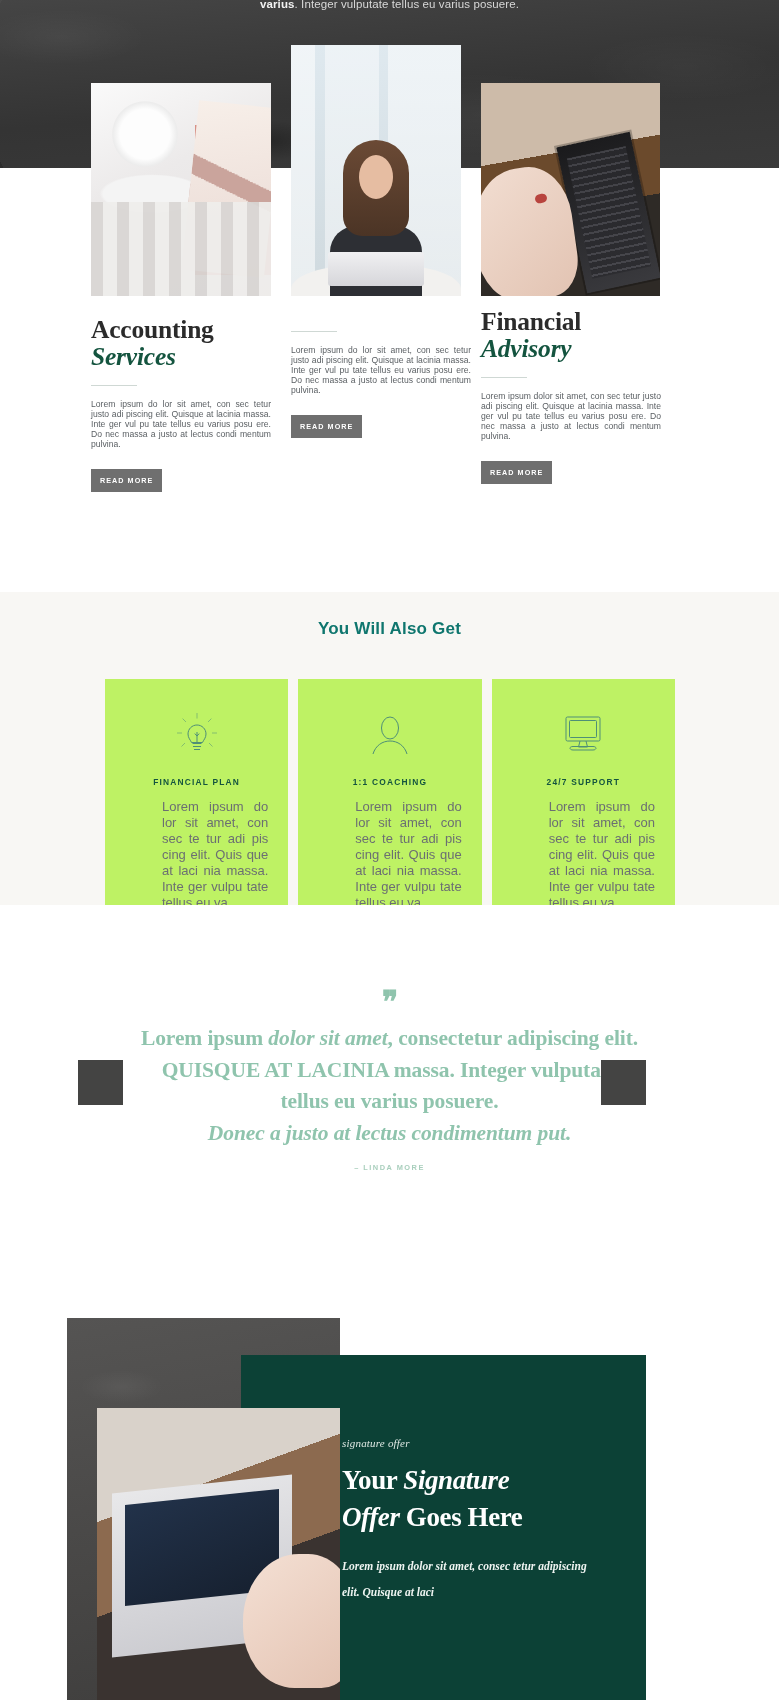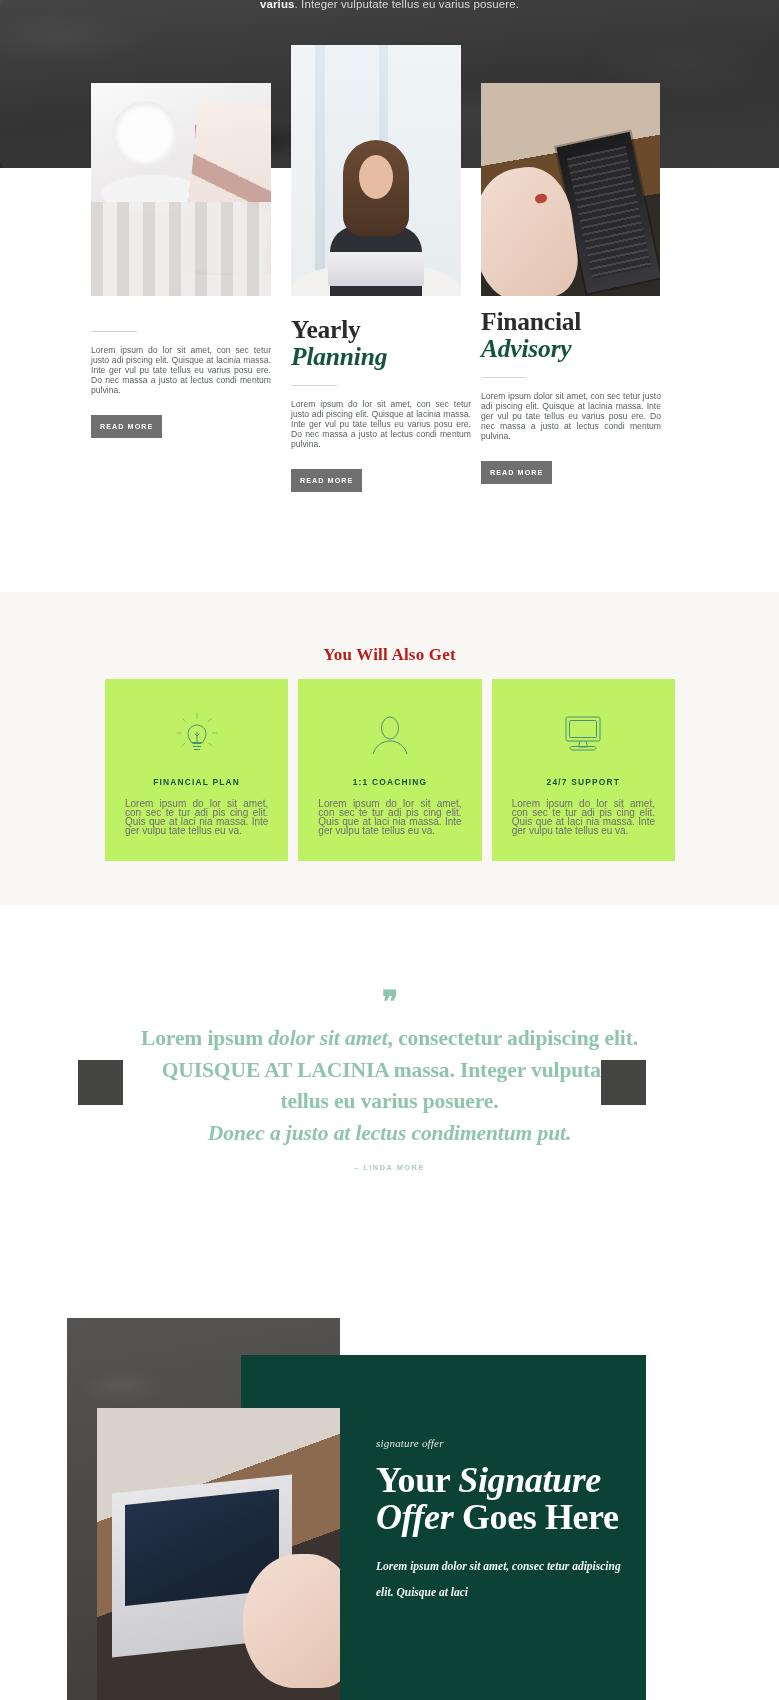--- a/index.html
+++ b/index.html
@@ -150,39 +150,39 @@
     font-size:7.2px; letter-spacing:1.05px; font-weight:700;
     padding:7px 9px; cursor:pointer;
   }
 
   
   .also{
     position:absolute; left:0; top:592px; width:779px; height:313px;
     background:#f8f7f4;
   }
   .also h2{
-    text-align:center; margin-top:53px;
-    font-family:Liberation Serif, serif; font-weight:700;
-    font-size:17px; color:#b91c1c; letter-spacing:.2px;
+    text-align:center; margin-top:27px;
+    font-family:Liberation Sans, sans-serif; font-weight:700;
+    font-size:17px; color:#0f766e; letter-spacing:.2px;
   }
   .also-cards{
     position:absolute; left:105px; top:87px; width:570px;
     display:flex; gap:10px;
   }
   .fcard{
     width:150px; background:#bef264; padding:30px 20px 26px;
     text-align:center; flex:1 1 0;
   }
   .fcard .ico{ height:52px; display:flex; align-items:center; justify-content:center; }
   .fcard h4{
     font-size:8.4px; letter-spacing:1.2px; color:#14543f; font-weight:700;
     margin:16px 0 12px;
   }
   .fcard p{
-    font-size:10px; line-height:9px; color:#6b6f72; text-align:justify;
+    font-size:13px; line-height:16px; color:#6b6f72; text-align:justify;margin-left:37px;
   }
 
   
   .testi{ position:absolute; left:0; top:905px; width:779px; height:325px; background:#fff; }
   .qmark{
     position:absolute; left:0; top:82px; width:779px; text-align:center;
     font-family:"Liberation Serif", serif; font-size:30px; color:#8fc4ad;
     font-weight:700; letter-spacing:-1px; line-height:1;
   }
   .quote{
@@ -226,29 +226,29 @@
   }
   .sig-photo .lap:after{
     content:""; position:absolute; inset:8% 7% 30% 7%;
     background:linear-gradient(160deg,#22324a,#16202f);
   }
   .sig-photo .hnd{
     position:absolute; right:-6%; bottom:4%; width:46%; height:46%;
     background:linear-gradient(140deg,#f4e0d4,#e3c2b1);
     border-radius:50% 42% 30% 46%;
   }
-  .sig-body{ position:absolute; left:376px; top:1437px; width:262px; }
+  .sig-body{ position:absolute; left:342px; top:1437px; width:262px; }
   .sig-kicker{
     font-family:"Liberation Serif", serif; font-style:italic;
     font-size:11px; color:#dfe9e4; letter-spacing:.2px;
   }
   .sig-title{
     margin-top:13px;
     font-family:"Liberation Serif", serif; font-weight:700;
-    font-size:36px; line-height:37px; color:#ffffff; letter-spacing:-.4px;
+    font-size:27px; line-height:37px; color:#ffffff; letter-spacing:-.4px;
   }
   .sig-title i{ font-style:italic; }
   .sig-p{
     margin-top:17px;
     font-family:"Liberation Serif", serif; font-weight:700; font-style:italic;
     font-size:11.5px; line-height:26px; color:#eef4f1;
   }
 </style>
 </head>
 <body>
@@ -276,30 +276,30 @@
   </div>
   <div class="svc-img img-c">
     <div class="ph ph-phone">
       <div class="pho"></div>
         <div class="hand"></div>
         <div class="nail"></div>
     </div>
   </div>
 
   <div class="svc svc-1">
+    <h3>
+      <span>Accounting</span>
+      <span class="accent">Services</span>
+    </h3>
     <div class="rule"></div>
     <p>Lorem ipsum do lor sit amet, con sec tetur justo adi piscing elit. Quisque at lacinia massa. Inte ger vul pu tate tellus eu varius posu ere. Do nec massa a justo at lectus condi mentum pulvina.</p>
     <button class="btn-read">READ MORE</button>
   </div>
 
   <div class="svc svc-2">
-    <h3>
-      <span>Yearly</span>
-      <span class="accent">Planning</span>
-    </h3>
     <div class="rule"></div>
     <p>Lorem ipsum do lor sit amet, con sec tetur justo adi piscing elit. Quisque at lacinia massa. Inte ger vul pu tate tellus eu varius posu ere. Do nec massa a justo at lectus condi mentum pulvina.</p>
     <button class="btn-read">READ MORE</button>
   </div>
 
   <div class="svc svc-3">
     <h3>
       <span>Financial</span>
       <span class="accent">Advisory</span>
     </h3>

